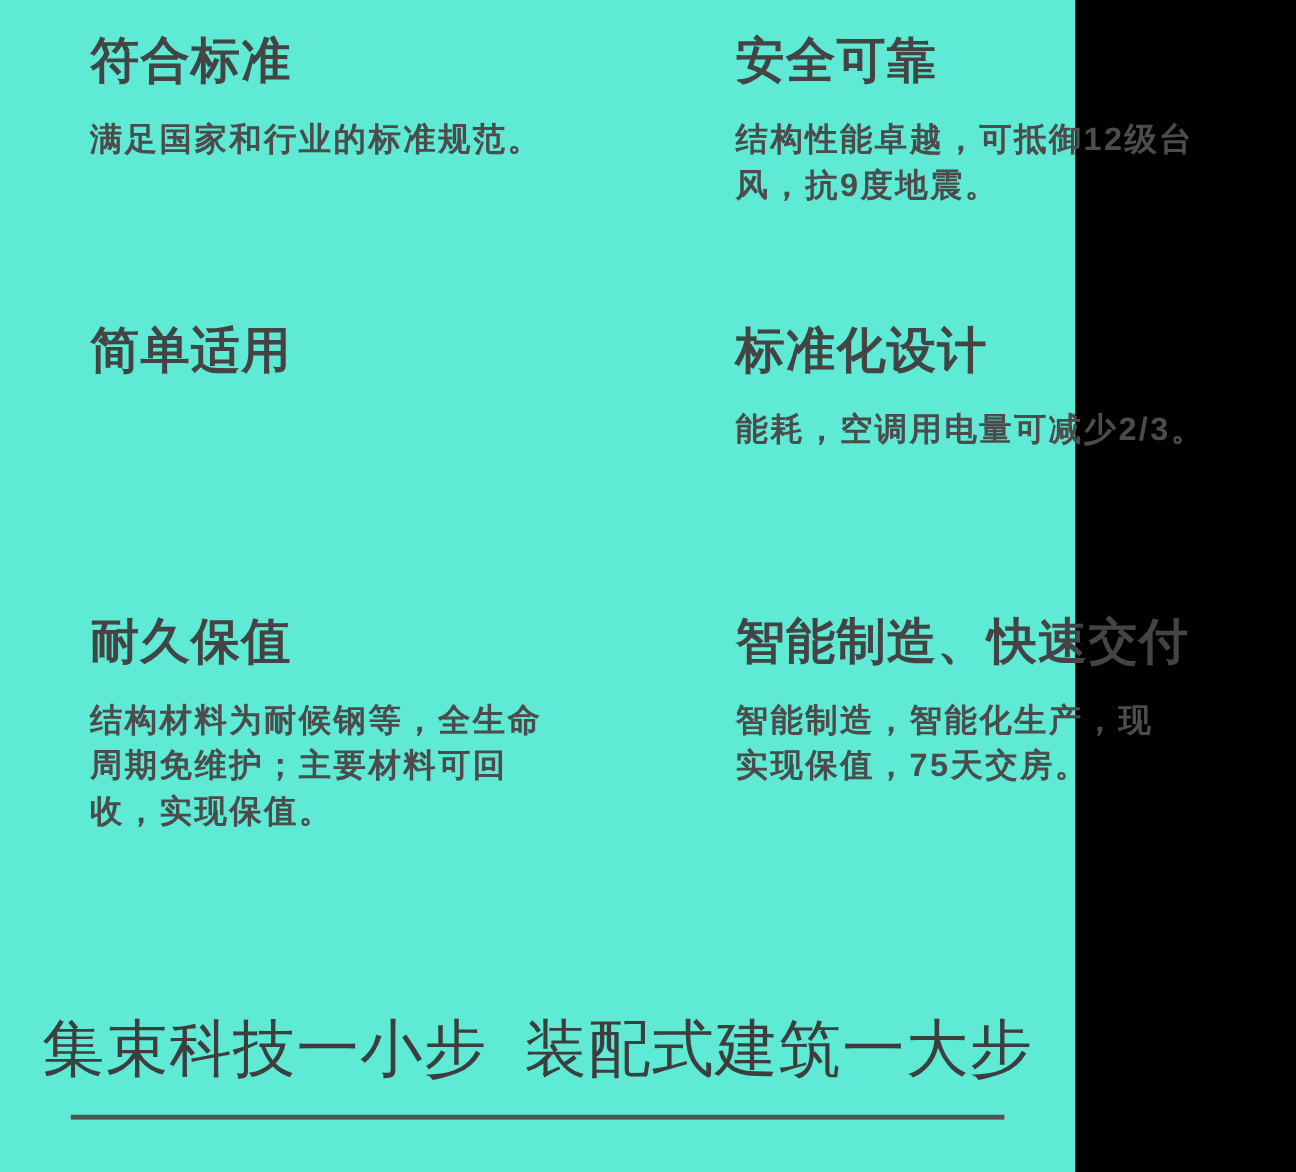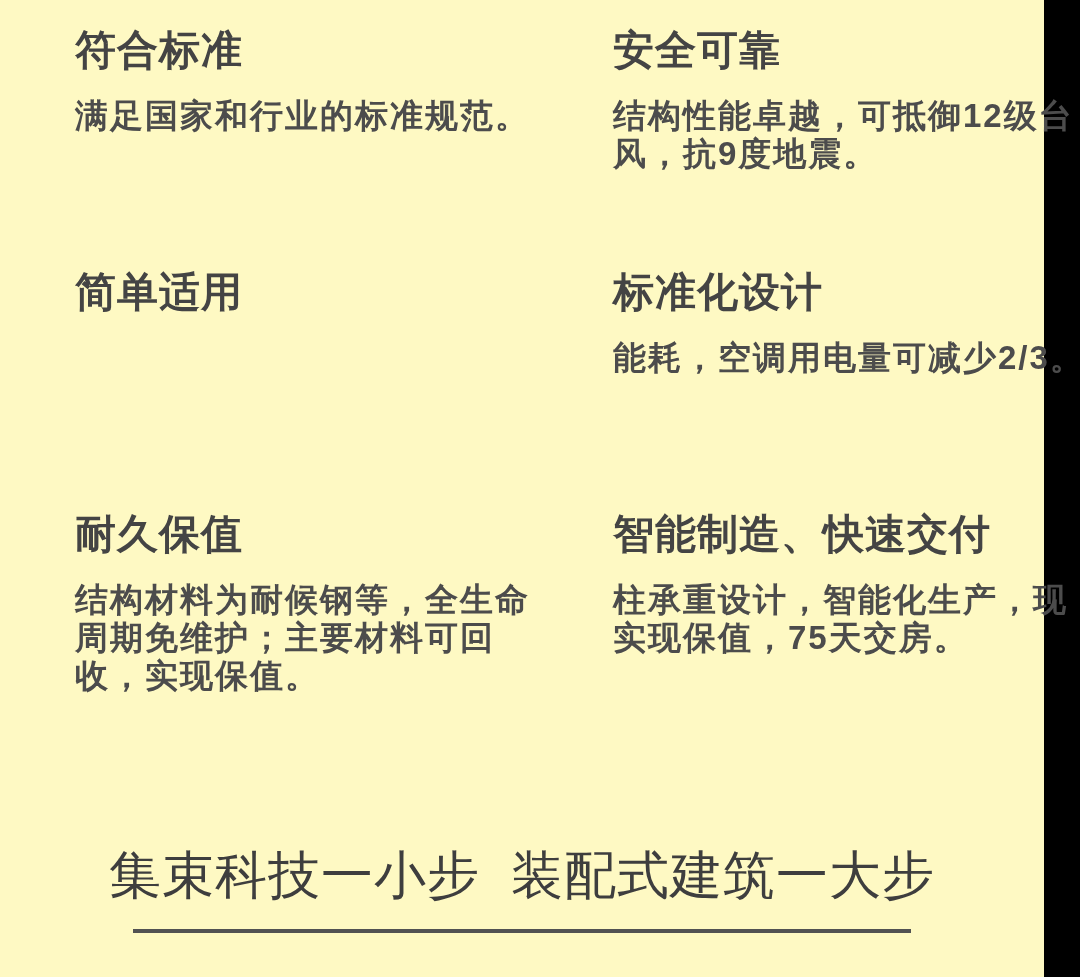--- a/index.html
+++ b/index.html
@@ -8,42 +8,42 @@
     background: #000000;
   }
   body {
     width: 1080px;
     height: 977px;
     overflow: hidden;
     font-family: "Liberation Sans", sans-serif;
   }
   .page {
     position: relative;
-    width: 1044px;
+    width: 896px;
     height: 977px;
-    background: #fef9c3;
+    background: #5eead4;
   }
   .feature-grid {
     display: grid;
     grid-template-columns: 440px 447px;
     column-gap: 98px;
     grid-auto-rows: 242px;
     padding: 26px 0 0 75px;
   }
   .feature-title {
     margin: 0 0 22px 0;
     font-size: 41px;
     line-height: 1.2;
     font-weight: 700;
     color: #444444;
     letter-spacing: 1px;
     white-space: nowrap;
   }
   .feature-desc {
-    font-size: 33px;
+    font-size: 27px;
     line-height: 38px;
     font-weight: 600;
     color: #4c4c4c;
     letter-spacing: 2px;
   }
   .desc-line {
     white-space: nowrap;
   }
   .slogan-wrap {
     margin-top: 96px;
@@ -102,21 +102,21 @@
       <div class="feature-desc">
         <div class="desc-line">结构材料为耐候钢等，全生命</div>
         <div class="desc-line">周期免维护；主要材料可回</div>
         <div class="desc-line">收，实现保值。</div>
       </div>
     </section>
 
     <section class="feature">
       <h2 class="feature-title">智能制造、快速交付</h2>
       <div class="feature-desc">
-        <div class="desc-line">柱承重设计，智能化生产，现</div>
+        <div class="desc-line">智能制造，智能化生产，现</div>
         <div class="desc-line">实现保值，75天交房。</div>
       </div>
     </section>
 
   </div>
 
   <div class="slogan-wrap">
     <div class="slogan-text">集束科技一小步  装配式建筑一大步</div>
     <div class="slogan-underline"></div>
   </div>

